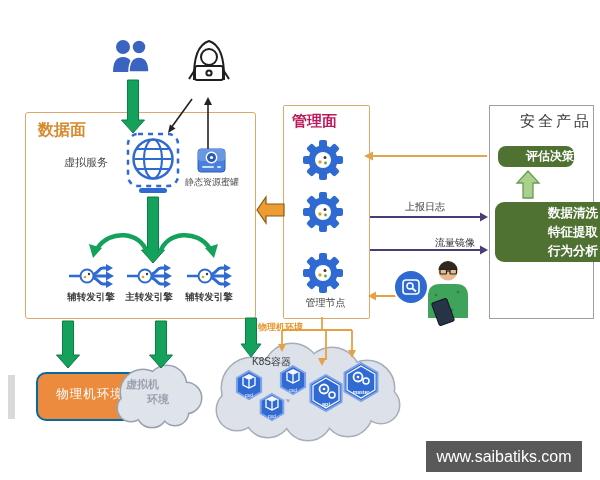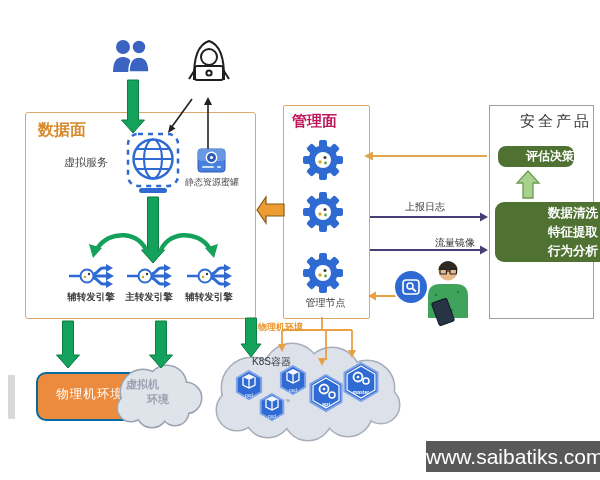--- a/index.html
+++ b/index.html
@@ -4,22 +4,22 @@
 <style>
   html,body{margin:0;padding:0;background:#fff;}
   #stage{position:relative;width:600px;height:480px;background:#fff;overflow:hidden;
          font-family:"Liberation Sans","DejaVu Sans",sans-serif;}
   .abs{position:absolute;}
   .z1{z-index:1;} .z3{z-index:3;}
   #overlay{position:absolute;left:0;top:0;width:600px;height:480px;z-index:2;pointer-events:none;}
   
   #tg-badge{left:8px;top:8px;width:124px;height:30px;background:#595959;color:#fff;
             font-size:17px;line-height:30px;padding-left:10px;letter-spacing:1px;}
-  #watermark{left:426px;top:441px;width:174px;height:31px;background:#595959;color:#fff;
-             font-size:21px;line-height:31px;text-align:center;}
+  #watermark{left:426px;top:441px;width:156px;height:31px;background:#595959;color:#fff;
+             font-size:16px;line-height:31px;text-align:center;}
   
   #box-data{left:25px;top:112px;width:229px;height:205px;border:1.5px solid #DBA96B;border-radius:3px;background:#fff;}
   #title-data{left:38px;top:120px;font-size:16px;font-weight:bold;color:#D7892B;}
   #lbl-vs{left:64px;top:155px;font-size:11px;color:#4a4a4a;}
   #lbl-honeypot{left:185px;top:176px;font-size:9px;color:#4a4a4a;}
   .eng-lbl{top:291px;width:60px;text-align:center;font-size:9.5px;font-weight:bold;color:#3b3b3b;}
   #lbl-eng1{left:61px;} #lbl-eng2{left:119px;} #lbl-eng3{left:179px;}
   #box-mgmt{left:283px;top:105px;width:85px;height:212px;border:1.5px solid #DBA96B;border-radius:2px;background:#fff;}
   #title-mgmt{left:292px;top:112px;font-size:15px;font-weight:bold;color:#be185d;}
   #lbl-node{left:283px;top:296px;width:85px;text-align:center;font-size:10px;color:#3b3b3b;}

